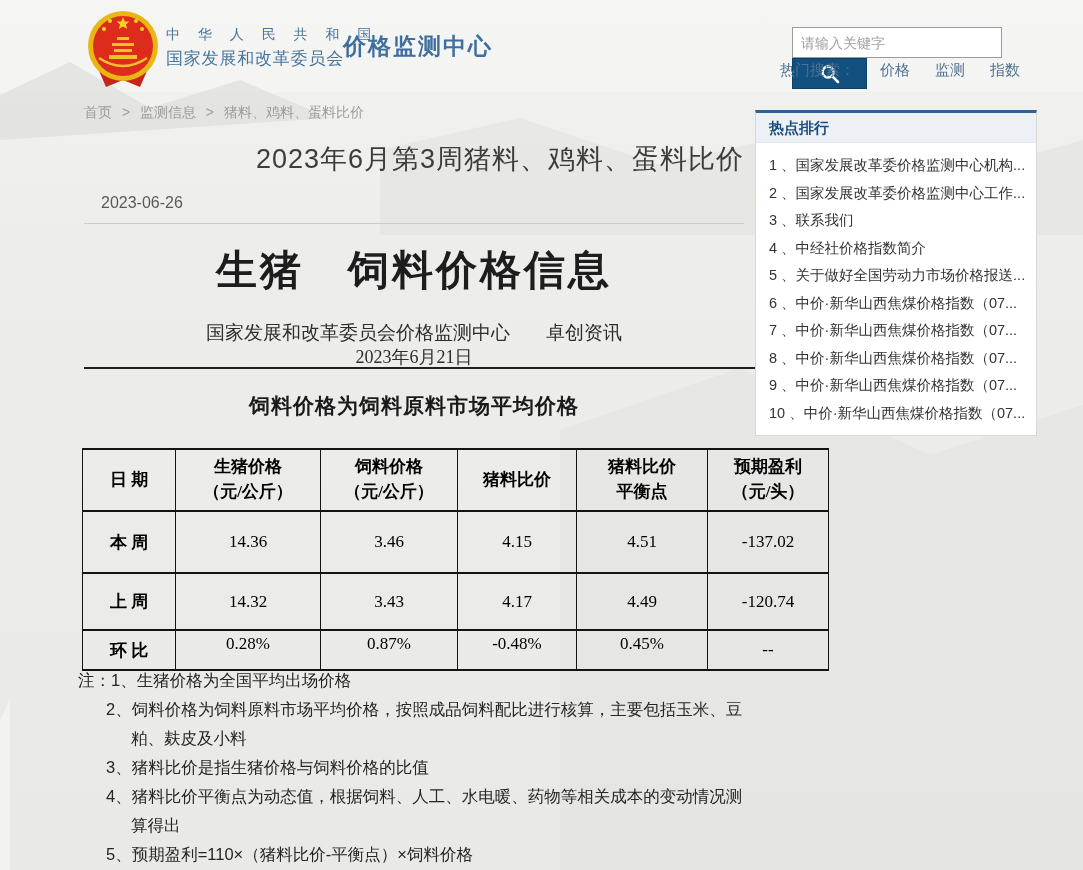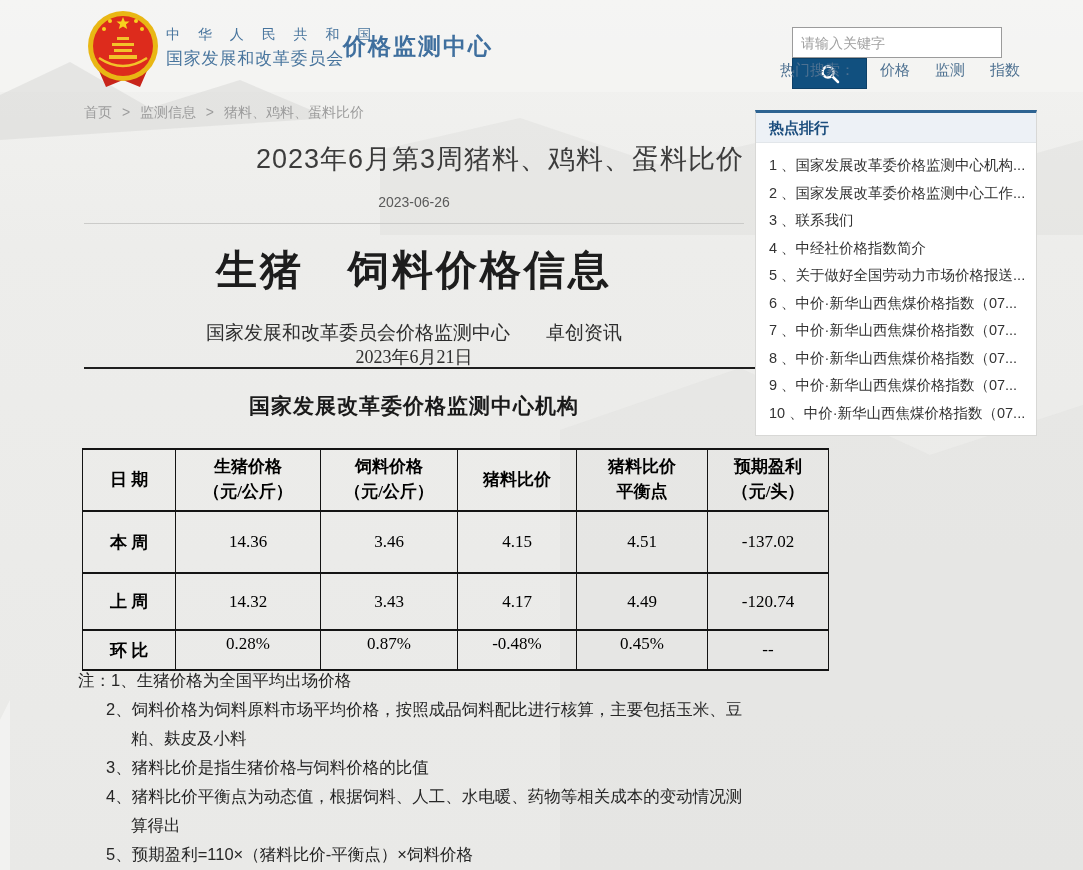--- a/index.html
+++ b/index.html
@@ -27,22 +27,22 @@
   .hot-search .term { margin-left:25px; color:#4e7191; cursor:pointer; }
 
   
   .breadcrumb { position:absolute; left:84px; top:104px; z-index:2; font-size:14px; color:#9c9c9c; }
   .breadcrumb .sep { margin:0 6px; }
   .breadcrumb .crumb { color:#9c9c9c; cursor:pointer; }
 
   
   .article-title { position:absolute; left:84px; top:141px; width:660px; z-index:2;
                    text-align:right; font-size:27px; font-weight:500; color:#3c3c3c; letter-spacing:1px; }
-  .pub-date { position:absolute; left:84px; top:194px; width:660px; z-index:2;
-              text-align:center; font-size:14px; color:#5a5a5a; }
+  .pub-date { position:absolute; left:101px; top:194px; width:660px; z-index:2;
+              font-size:16px; color:#5a5a5a; }
   .divider { position:absolute; left:84px; top:223px; width:660px; height:1px; background:#cbcbc9; z-index:2; }
   .doc-title { position:absolute; left:84px; top:243px; width:660px; z-index:2; text-align:center;
                font-family:"Liberation Serif", serif; font-size:41px; font-weight:bold;
                letter-spacing:3px; color:#1d1d1d; }
   .byline { position:absolute; left:84px; top:320px; width:660px; z-index:2; text-align:center;
             font-family:"Liberation Serif", serif; font-size:19px; color:#2e2e2e; }
   .byline .src { margin-left:36px; }
   .doc-date { position:absolute; left:84px; top:345px; width:660px; z-index:2; text-align:center;
               font-family:"Liberation Serif", serif; font-size:18px; color:#2e2e2e; }
   .thick-rule { position:absolute; left:84px; top:367px; width:744px; height:2px; background:#1f1f1f; z-index:2; }
@@ -138,21 +138,21 @@
   <div class="pub-date">2023-06-26</div>
   <div class="divider"></div>
 
   <div class="doc-title">生猪　饲料价格信息</div>
   <div class="byline">
     <span>国家发展和改革委员会价格监测中心</span><span class="src">卓创资讯</span>
   </div>
   <div class="doc-date">2023年6月21日</div>
   <div class="thick-rule"></div>
 
-  <div class="section-title">国家发展改革委价格监测中心机构</div>
+  <div class="section-title">饲料价格为饲料原料市场平均价格</div>
 
   <table class="price-table">
     <colgroup>
       <col style="width:93px">
         <col style="width:145px">
         <col style="width:137px">
       <col style="width:119px">
         <col style="width:131px">
         <col style="width:121px">
     </colgroup>

